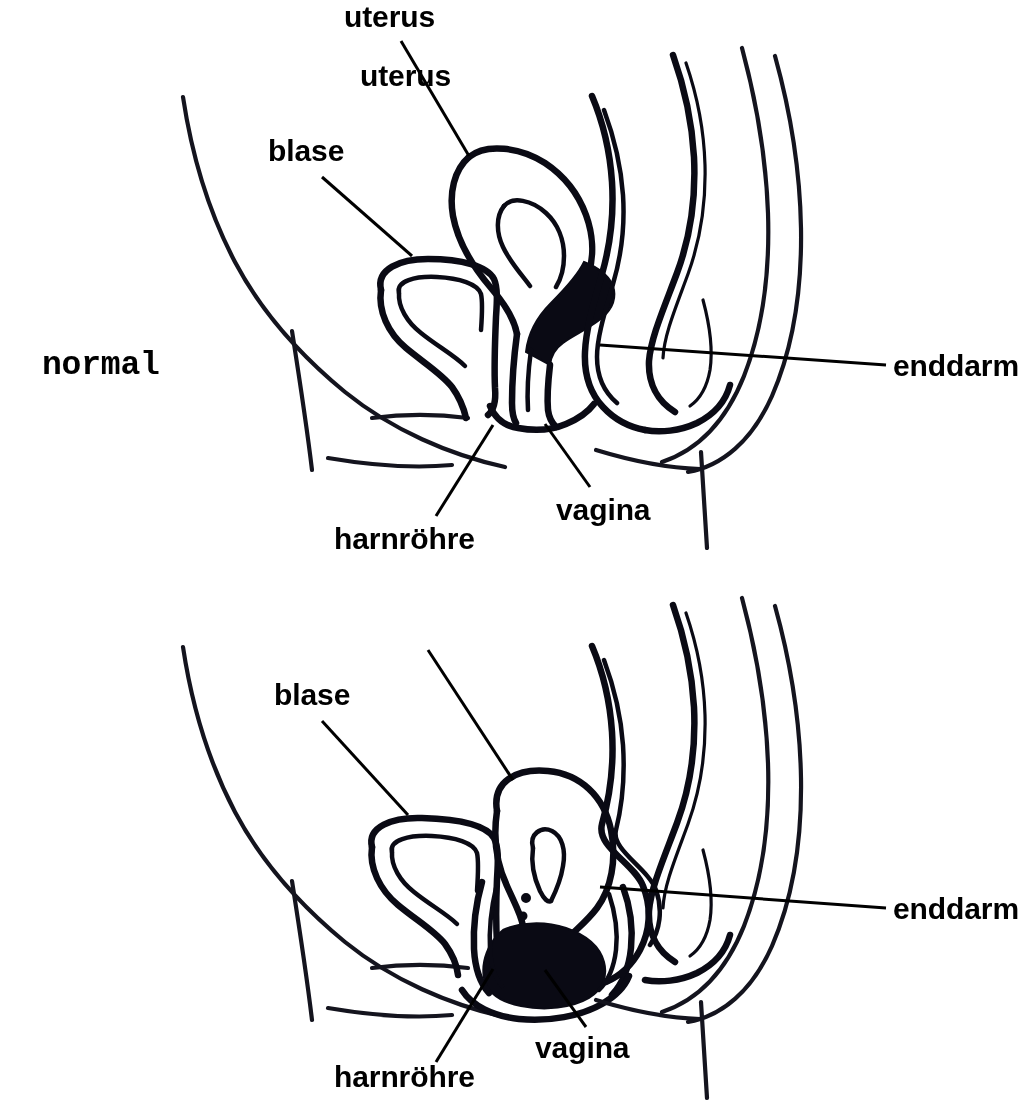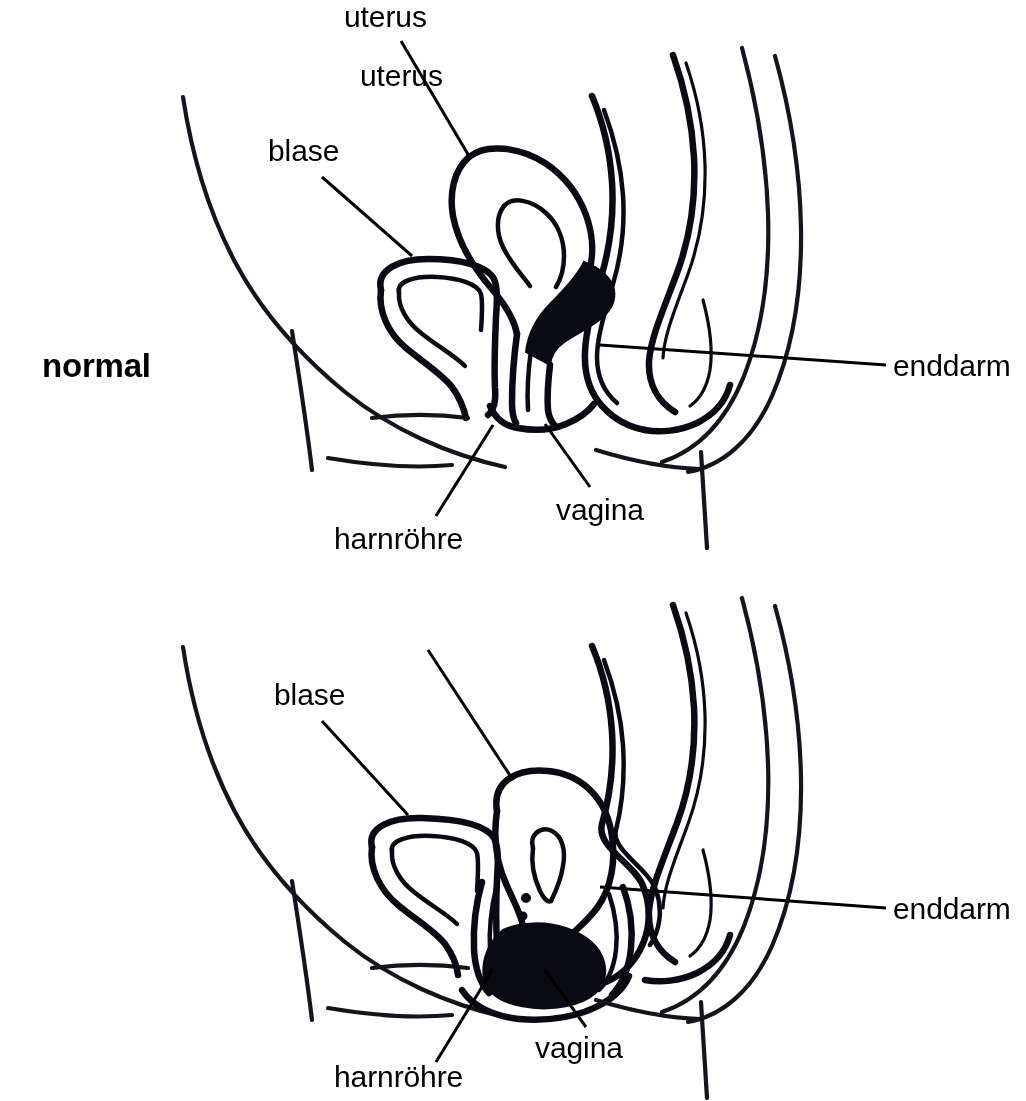--- a/index.html
+++ b/index.html
@@ -34,29 +34,29 @@
     top: 0;
     width: 1026px;
     height: 550px;
   }
   #panel-prolapse .art { height: 551px; }
 
   .lbl {
     position: absolute;
     font-family: "Liberation Sans", sans-serif;
     font-size: 30px;
-    font-weight: 400;
+    font-weight: 700;
     color: #000000;
     line-height: 1;
     white-space: nowrap;
     letter-spacing: -0.1px;
   }
   .condition {
     position: absolute;
-    font-family: Liberation Sans, sans-serif;
+    font-family: Liberation Mono, monospace;
     font-size: 33px;
     font-weight: 700;
     color: #000000;
     line-height: 1;
     white-space: nowrap;
     letter-spacing: -0.2px;
   }
 
   
   #lbl-n-uterus    { left: 344px; top: 2px;   }

